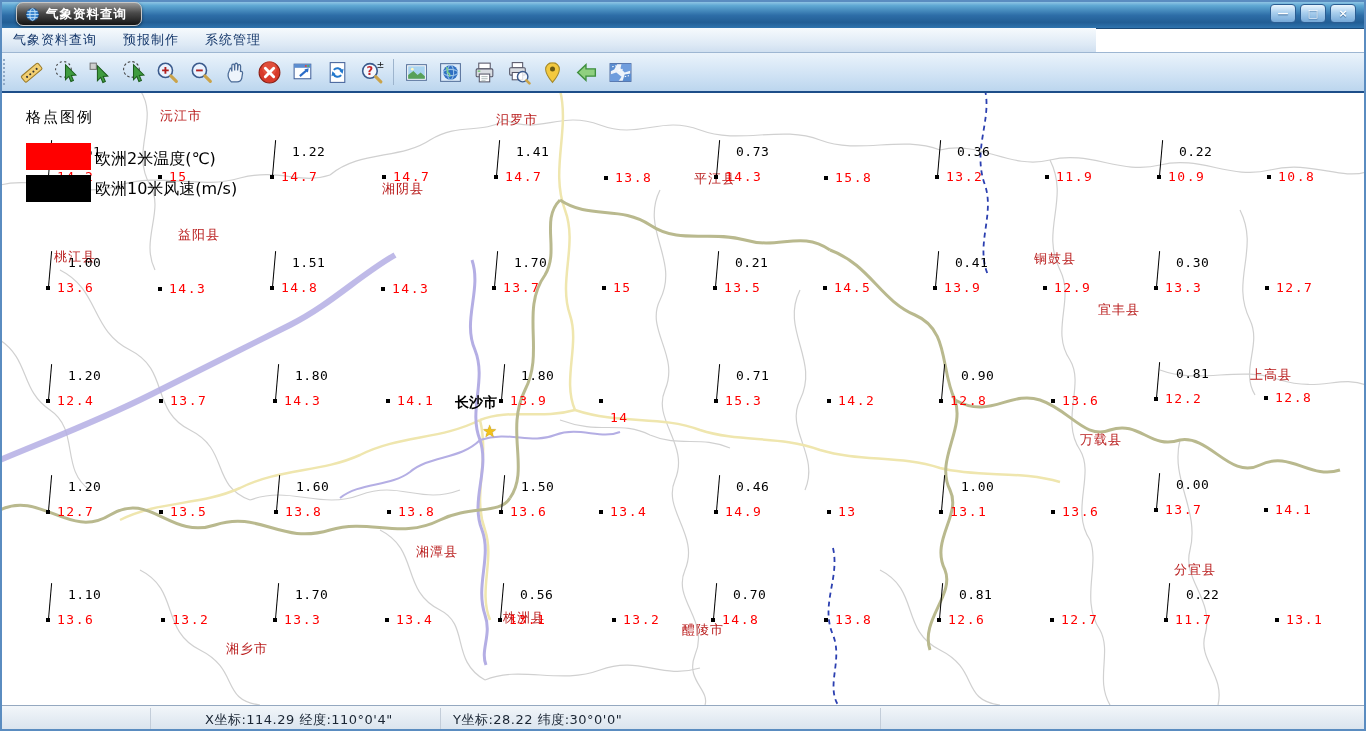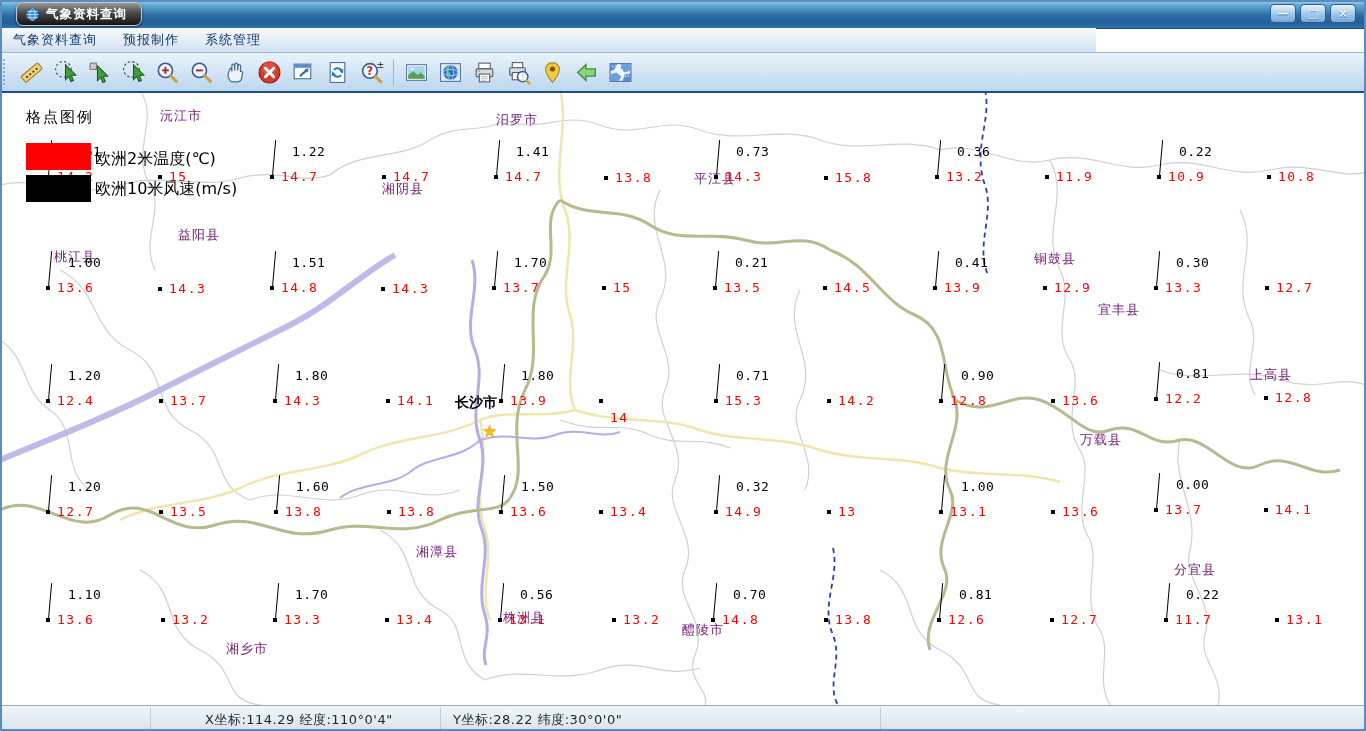--- a/index.html
+++ b/index.html
@@ -43,21 +43,21 @@
   #basemap{position:absolute;inset:0;z-index:1;}
   #labels-layer,#points-layer{position:absolute;inset:0;z-index:2;pointer-events:none;}
   #points-layer{z-index:3;}
   .dot{position:absolute;width:4px;height:4px;background:#000;}
   .temp{position:absolute;font:13px "DejaVu Sans Mono","Liberation Mono",monospace;
         color:#ff0000;letter-spacing:1.5px;white-space:nowrap;}
   .wind{position:absolute;font:13px "DejaVu Sans Mono","Liberation Mono",monospace;
         color:#000;letter-spacing:.5px;white-space:nowrap;}
   .barb{position:absolute;width:0;height:36px;border-left:1.5px solid #000;
         transform:rotate(5deg);transform-origin:bottom center;}
-  .maplabel{position:absolute;font-size:13px;color:#701a75;letter-spacing:1px;white-space:nowrap;}
+  .maplabel{position:absolute;font-size:13px;color:#b91c1c;letter-spacing:1px;white-space:nowrap;}
   .maplabel.major{color:#000;font-weight:bold;font-size:14px;letter-spacing:0;}
   #star{position:absolute;font-size:17px;color:#f2c21c;text-shadow:0 0 1px #8a6a00;z-index:3;}
 
   
   #legend{position:absolute;left:18px;top:14px;width:270px;height:110px;z-index:5;}
   #legend-title{position:absolute;left:8px;top:4px;font-size:15px;color:#000;letter-spacing:2px;}
   .swatch{position:absolute;left:8px;width:65px;height:27px;}
   .legtext{position:absolute;left:77px;font-size:16px;color:#000;white-space:nowrap;}
 
   
@@ -448,21 +448,21 @@
       <span class="temp" style="left: 398px; top: 414px;">13.8</span>
       <span class="dot" style="left: 499px; top: 420px;"></span>
       <span class="temp" style="left: 510px; top: 414px;">13.6</span>
       <span class="barb" style="left: 501px; top: 385px;"></span>
       <span class="wind" style="left: 521px; top: 389px;">1.50</span>
       <span class="dot" style="left: 599px; top: 420px;"></span>
       <span class="temp" style="left: 610px; top: 414px;">13.4</span>
       <span class="dot" style="left: 714px; top: 420px;"></span>
       <span class="temp" style="left: 725px; top: 414px;">14.9</span>
       <span class="barb" style="left: 716px; top: 385px;"></span>
-      <span class="wind" style="left: 736px; top: 389px;">0.32</span>
+      <span class="wind" style="left: 736px; top: 389px;">0.46</span>
       <span class="dot" style="left: 827px; top: 420px;"></span>
       <span class="temp" style="left: 838px; top: 414px;">13</span>
       <span class="dot" style="left: 939px; top: 420px;"></span>
       <span class="temp" style="left: 950px; top: 414px;">13.1</span>
       <span class="barb" style="left: 941px; top: 385px;"></span>
       <span class="wind" style="left: 961px; top: 389px;">1.00</span>
       <span class="dot" style="left: 1051px; top: 420px;"></span>
       <span class="temp" style="left: 1062px; top: 414px;">13.6</span>
       <span class="dot" style="left: 1154px; top: 418px;"></span>
       <span class="temp" style="left: 1165px; top: 412px;">13.7</span>

